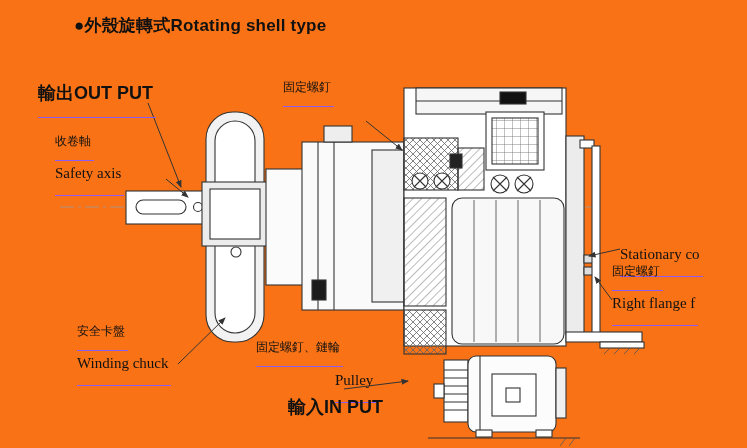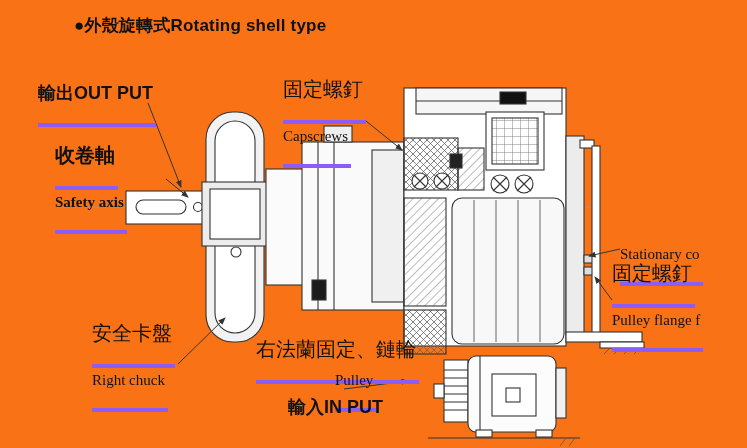--- a/index.html
+++ b/index.html
@@ -13,23 +13,23 @@
     color: #111111;
     font-family: "Liberation Serif", serif;
   }
   .drawing { position: absolute; left: 0; top: 0; }
   .title {
     position: absolute; left: 74px; top: 14px;
     font-family: "Liberation Sans", sans-serif;
     font-weight: bold; font-size: 17px; letter-spacing: 0.2px;
   }
   .label { position: absolute; line-height: 1.5; white-space: nowrap; }
-  .zh { font-size: 20px; }
+  .zh { font-size: 12px; }
   .en { font-size: 15px; }
-  .u  { display: inline-block; border-bottom: 4px solid #8b5cf6; padding: 0 3px 16px 0; }
+  .u  { display: inline-block; border-bottom: 1px solid #8b5cf6; padding: 0 3px 10px 0; }
   .big {
     font-size: 18px; font-weight: bold;
     font-family: "Liberation Sans", sans-serif;
   }
 </style>
 </head>
 <body>
 
 <div class="page">
 
@@ -143,47 +143,46 @@
         <line x1="178" y1="364" x2="225" y2="318" marker-end="url(#arr)"></line>
         <line x1="344" y1="389" x2="408" y2="381" marker-end="url(#arr)"></line>
       </g>
     </g>
   </svg>
 
   <div class="title">●外殼旋轉式Rotating shell type</div>
 
   <div class="label big u" style="left:38px; top:80px;">輸出OUT PUT</div>
 
-  <div class="label" style="left:55px; top:140px;font-weight:bold;">
+  <div class="label" style="left:55px; top:128px;">
     <span class="zh u">收卷軸</span><br>
     <span class="en u">Safety axis</span>
   </div>
 
   <div class="label" style="left:283px; top:74px;">
     <span class="zh u">固定螺釘</span><br>
-    <span class="en u">Capscrews</span>
   </div>
 
   <div class="label" style="left:620px; top:218px;">
     <br>
     <span class="en u">Stationary co</span>
   </div>
 
   <div class="label" style="left:612px; top:258px;">
     <span class="zh u">固定螺釘</span><br>
-    <span class="en u">Pulley flange f</span>
+    <span class="en u">Right flange f</span>
   </div>
 
-  <div class="label" style="left:92px; top:318px;">
+  <div class="label" style="left:77px; top:318px;">
     <span class="zh u">安全卡盤</span><br>
-    <span class="en u">Right chuck</span>
+    <span class="en u">Winding chuck</span>
   </div>
 
   <div class="label" style="left:256px; top:334px;">
-    <span class="zh u">右法蘭固定、鏈輪</span>
+    <span class="zh u">固定螺釘、鏈輪</span>
   </div>
   <div class="label" style="left:300px; top:368px;margin-left:35px;">
     <span class="en u">Pulley</span>
   </div>
 
   <div class="label big" style="left:252px; top:394px;margin-left:36px;">輸入IN PUT</div>
 
 </div>
 
 </body></html>

